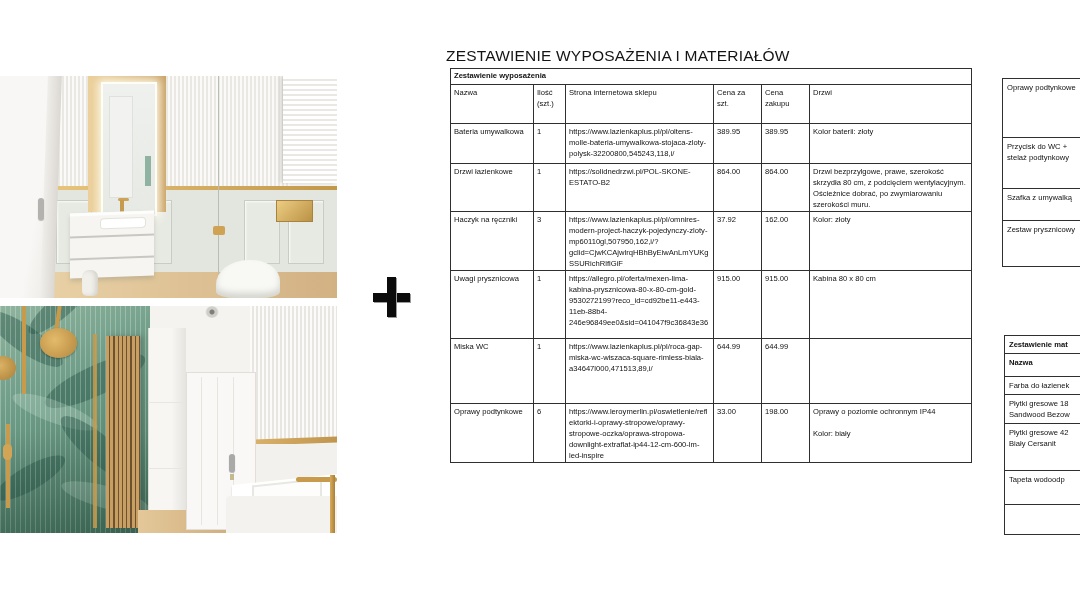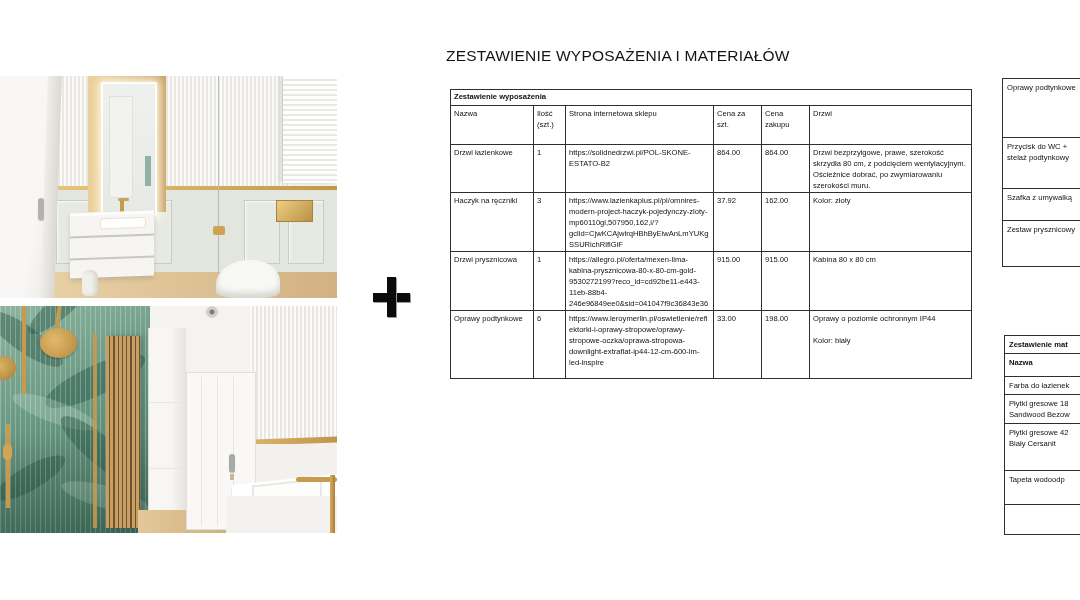--- a/index.html
+++ b/index.html
@@ -8,21 +8,21 @@
     background:#ffffff;
     font-family:"Liberation Sans","DejaVu Sans",sans-serif;
     color:#111;
   }
   
   .doc-title{
     position:absolute;left:446px;top:46px;
     font-size:15.5px;line-height:20px;letter-spacing:.2px;font-weight:400;color:#141414;
   }
   
-  .eq-wrap{position:absolute;left:450px;top:89px;width:523px;height:455px;overflow:hidden;}
+  .eq-wrap{position:absolute;left:450px;top:68px;width:523px;height:455px;overflow:hidden;}
   table.eq{border-collapse:collapse;table-layout:fixed;width:521px;}
   table.eq td,table.eq th{
     border:1px solid #2f2f2f;vertical-align:top;text-align:left;
     font-size:7.6px;line-height:11px;font-weight:400;
     padding:2px 3px 1px 3px;overflow-wrap:break-word;word-wrap:break-word;
   }
   table.eq th.band{font-weight:700;height:13px;padding-top:1px;}
   table.eq thead tr.cols th{height:35px;}
   table.eq tbody tr:nth-child(1) td{height:36px;}
   table.eq tbody tr:nth-child(2) td{height:40px;}
@@ -232,42 +232,58 @@
           <th>Nazwa</th>
           <th>Ilość (szt.)</th>
           <th>Strona internetowa sklepu</th>
           <th>Cena za szt.</th>
           <th>Cena zakupu</th>
           <th>Drzwi</th>
         </tr>
     </thead>
     <tbody id="eq-tbody">
         <tr>
+          <td>Bateria umywalkowa</td>
+          <td>1</td>
+          <td>https://www.lazienkaplus.pl/pl/oltens-molle-bateria-umywalkowa-stojaca-zloty-polysk-32200800,545243,118,i/</td>
+          <td>389.95</td>
+          <td>389.95</td>
+          <td class="pre">Kolor baterii: złoty</td>
+        </tr>
+        <tr>
           <td>Drzwi łazienkowe</td>
           <td>1</td>
           <td>https://solidnedrzwi.pl/POL-SKONE-ESTATO-B2</td>
           <td>864.00</td>
           <td>864.00</td>
           <td class="pre">Drzwi bezprzylgowe, prawe, szerokość skrzydła 80 cm, z podcięciem wentylacyjnym. Ościeżnice dobrać, po zwymiarowaniu szerokości muru.</td>
         </tr>
         <tr>
           <td>Haczyk na ręczniki</td>
           <td>3</td>
           <td>https://www.lazienkaplus.pl/pl/omnires-modern-project-haczyk-pojedynczy-zloty-mp60110gl,507950,162,i/?gclid=CjwKCAjwlrqHBhByEiwAnLmYUKgSSURichRlflGiF</td>
           <td>37.92</td>
           <td>162.00</td>
           <td class="pre">Kolor: złoty</td>
         </tr>
         <tr>
-          <td>Drzwi prysznicowa</td>
+          <td>Uwagi prysznicowa</td>
           <td>1</td>
           <td>https://allegro.pl/oferta/mexen-lima-kabina-prysznicowa-80-x-80-cm-gold-9530272199?reco_id=cd92be11-e443-11eb-88b4-246e96849ee0&amp;sid=041047f9c36843e36</td>
           <td>915.00</td>
           <td>915.00</td>
           <td class="pre">Kabina 80 x 80 cm</td>
+        </tr>
+        <tr>
+          <td>Miska WC</td>
+          <td>1</td>
+          <td>https://www.lazienkaplus.pl/pl/roca-gap-miska-wc-wiszaca-square-rimless-biala-a34647l000,471513,89,i/</td>
+          <td>644.99</td>
+          <td>644.99</td>
+          <td class="pre"></td>
         </tr>
         <tr>
           <td>Oprawy podtynkowe</td>
           <td>6</td>
           <td>https://www.leroymerlin.pl/oswietlenie/reflektorki-i-oprawy-stropowe/oprawy-stropowe-oczka/oprawa-stropowa-downlight-extraflat-ip44-12-cm-600-lm-led-inspire</td>
           <td>33.00</td>
           <td>198.00</td>
           <td class="pre">Oprawy o poziomie ochronnym IP44
 
 Kolor: biały</td>

